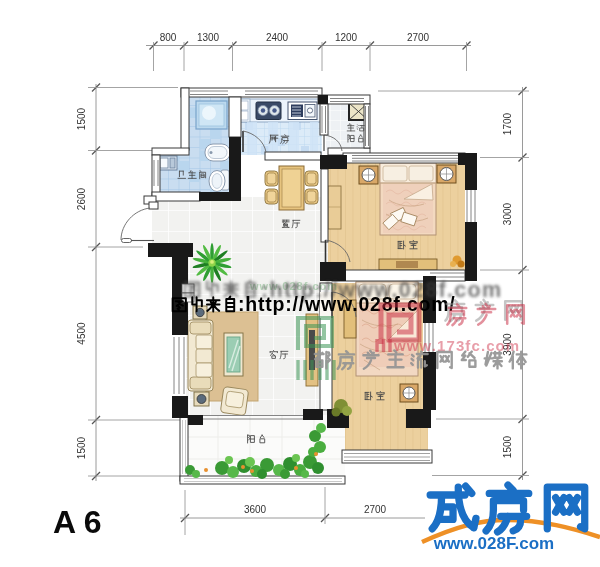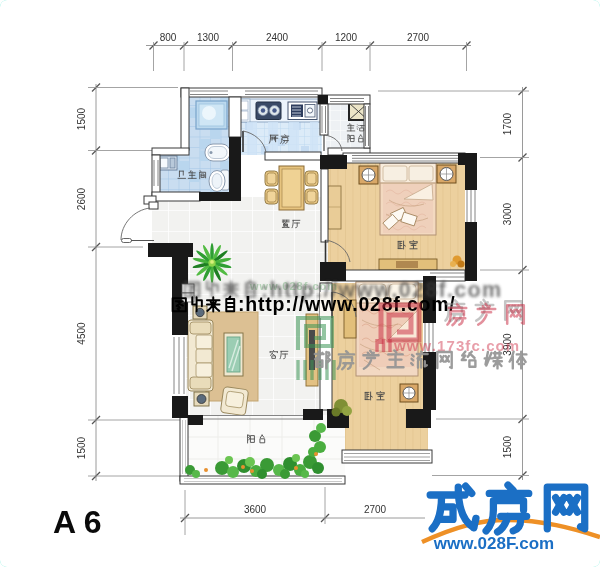--- a/index.html
+++ b/index.html
@@ -1,16 +1,16 @@
 <!DOCTYPE html>
 <html><head><meta charset="utf-8">
 <style>
 html,body{margin:0;padding:0;background:#fff;}
 #page{position:relative;width:600px;height:567px;background:#5eead4;overflow:hidden;
-font-family:"Liberation Sans",sans-serif;border-radius:7px;}
+font-family:"Liberation Sans",sans-serif;}
 text{font-family:"Liberation Sans",sans-serif;}
 </style></head>
 <body>
 <div id="page">
 <svg width="600" height="567" viewBox="0 0 600 567">
 <defs>
 <pattern id="pbath" width="10.5" height="10.5" patternUnits="userSpaceOnUse">
  <rect width="10.5" height="10.5" fill="#c9ddf0"></rect>
  <path d="M0,0H10.5 M0,0V10.5" stroke="#a2c4e4" stroke-width="0.9" fill="none"></path>
 </pattern>

